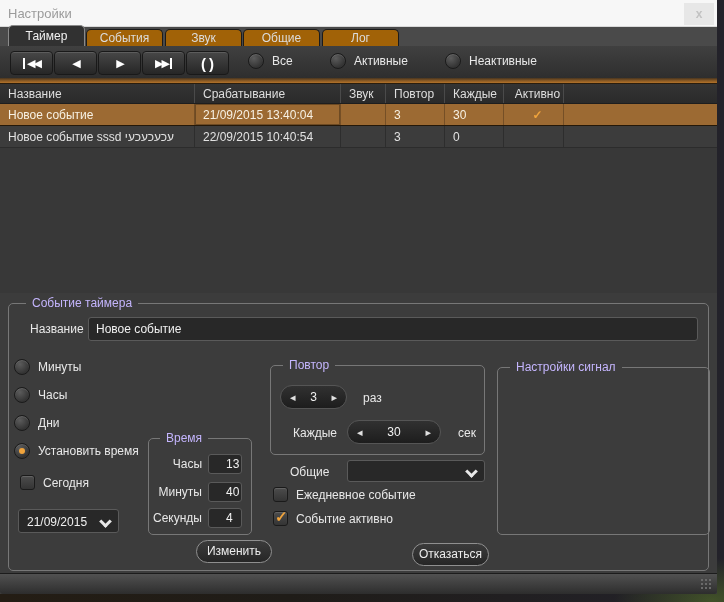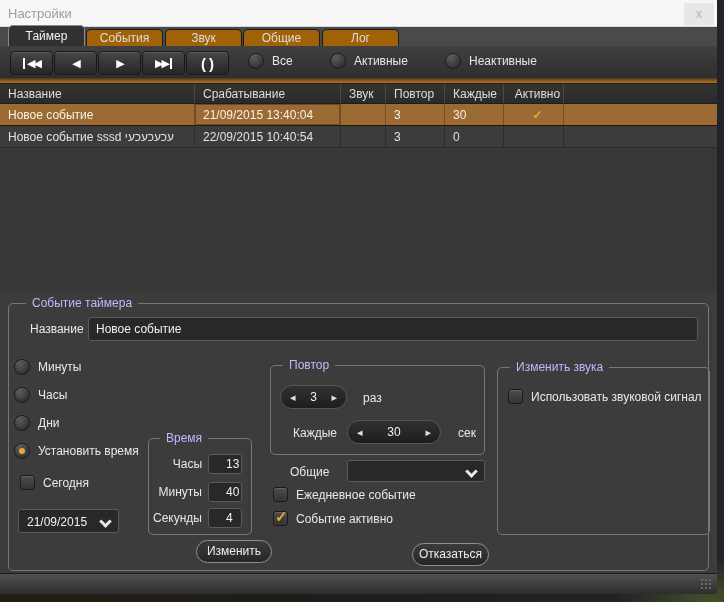--- a/index.html
+++ b/index.html
@@ -225,25 +225,21 @@
     <span class="lbl">Ежедневное событие</span>
   </div>
   <div class="ctl-row" style="left:273px; top:511px">
     <span class="checkbox checked">
         <span class="mark">✓</span>
       </span>
     <span class="lbl">Событие активно</span>
   </div>
 
   <div class="groupbox" style="left:497px; top:367px; width:213px; height:168px"></div>
-  <span class="groupbox-label" style="left:510px; top:360px">Изменить звука</span>
-  <div class="ctl-row" style="left:508px; top:389px">
-    <span class="checkbox"></span>
-    <span class="lbl">Использовать звуковой сигнал</span>
-  </div>
+  <span class="groupbox-label" style="left:510px; top:360px">Настройки сигнал</span>
 
   <div class="pill-btn" style="left:196px; top:540px; width:76px">Изменить</div>
   <div class="pill-btn" style="left:412px; top:543px; width:77px">Отказаться</div>
 
   <div class="statusbar">
     <div class="grip"></div>
   </div>
 </div>
 
 </body></html>

